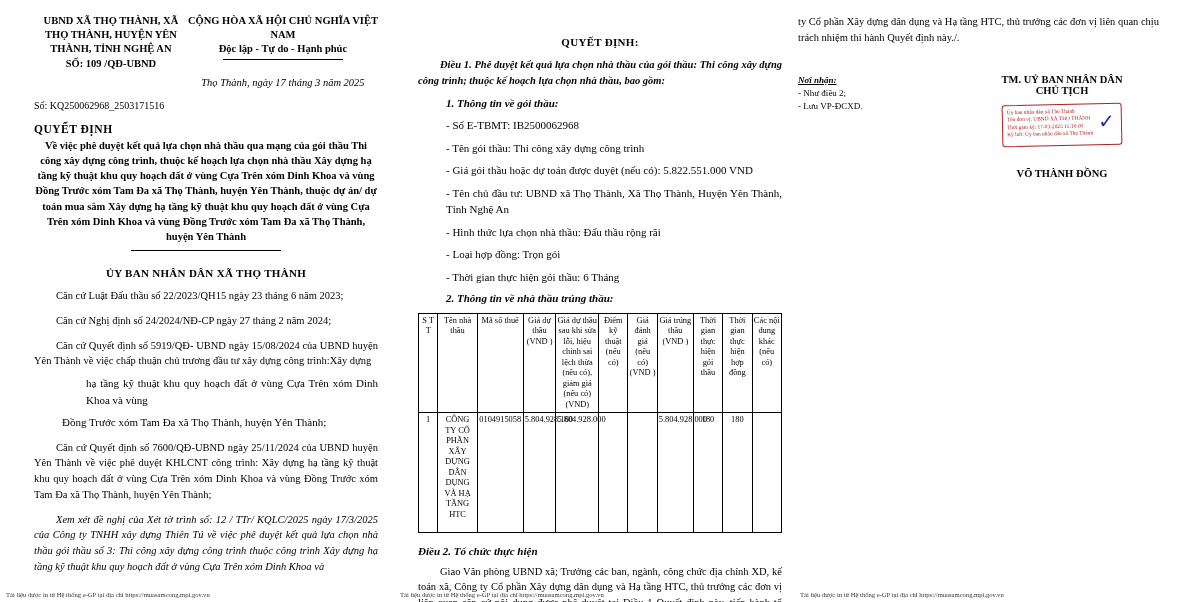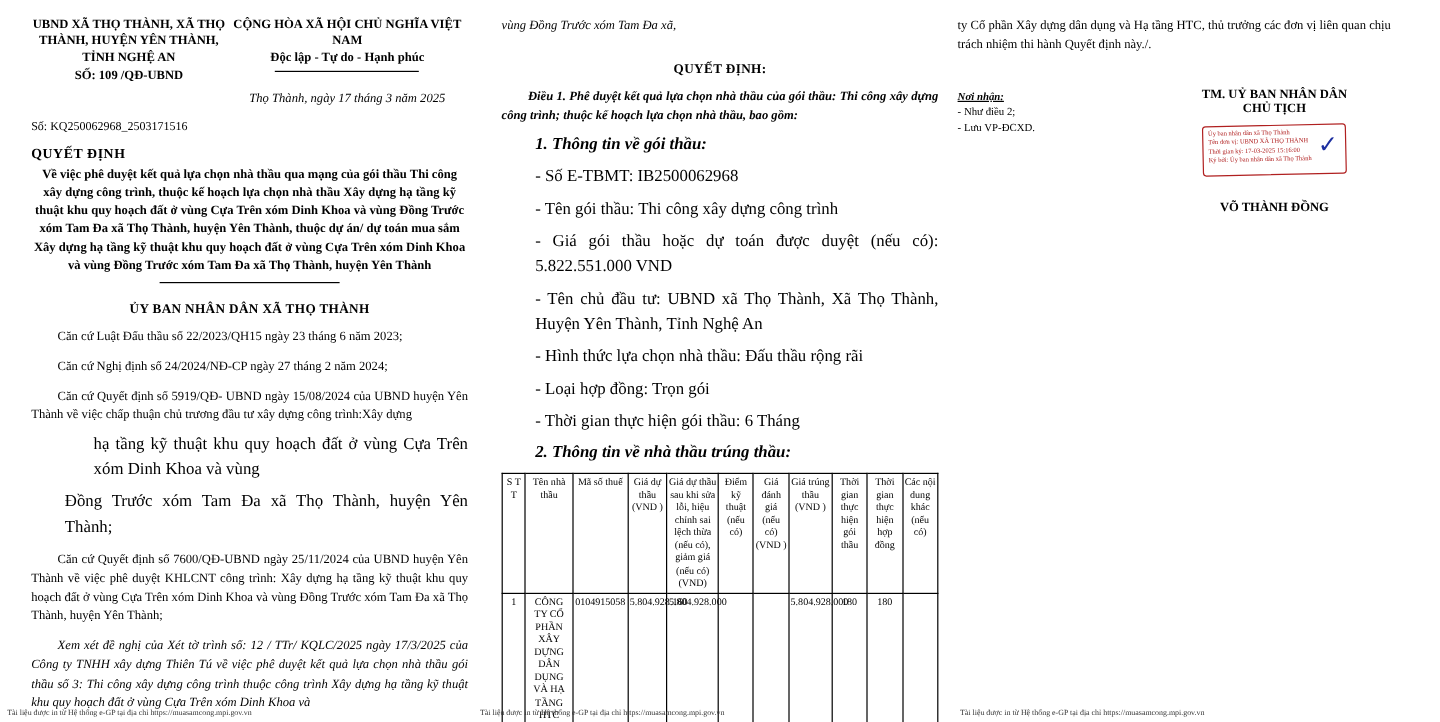--- a/index.html
+++ b/index.html
@@ -3,40 +3,40 @@
 <meta charset="utf-8">
 <style>
   html,body{margin:0;padding:0;}
   body{
     width:1200px;height:602px;background:#ffffff;
     font-family:"Liberation Serif", serif;
     color:#000;overflow:hidden;
   }
   .page{position:relative;width:1200px;height:602px;}
   .col{position:absolute;top:0;height:602px;box-sizing:border-box;}
-  .col1{left:12px;width:400px;padding:14px 22px 0 14px;}
+  .col1{left:0;width:400px;padding:14px 22px 0 34px;}
   .col2{left:400px;width:400px;padding:14px 18px 0 18px;}
   .col3{left:780px;width:400px;padding:14px 18px 0 18px;}
   .j{text-align:justify;}
   .b{font-weight:bold;}
   .i{font-style:italic;}
   .u{text-decoration:underline;}
   
   .hdr{display:flex;justify-content:space-between;align-items:flex-start;}
   .hdr-left{width:170px;text-align:center;font-size:10.5px;line-height:1.35;}
   .hdr-right{width:210px;text-align:center;font-size:10.5px;line-height:1.35;}
   .rule{height:1px;background:#000;margin:2px auto 0 auto;}
   .r2{width:120px;}
   .r3{width:150px;}
   .leftnum{font-size:10px;margin-top:10px;}
   .title-qd{font-size:11.5px;font-weight:bold;margin-top:12px;letter-spacing:.5px;}
   .subtitle{font-size:10.5px;font-weight:bold;text-align:center;line-height:1.45;margin-top:3px;}
   .uyban{font-size:11px;font-weight:bold;text-align:center;margin-top:16px;letter-spacing:.3px;}
   .para{font-size:10.5px;line-height:1.5;margin-top:9px;text-align:justify;text-indent:22px;}
-  .para-noind{font-size:14px;line-height:1.5;margin-top:6px;text-align:justify;}
+  .para-noind{font-size:11px;line-height:1.5;margin-top:6px;text-align:justify;}
   .ind1{padding-left:28px;}
   .ind2{padding-left:52px;}
   
   .qd-head{font-size:11px;font-weight:bold;text-align:center;margin-top:22px;letter-spacing:.3px;}
   .line{font-size:10.5px;line-height:1.5;}
   
   table.tbl{border-collapse:collapse;width:100%;margin-top:6px;table-layout:fixed;}
   table.tbl td,table.tbl th{border:1px solid #000;font-size:8.4px;line-height:1.25;padding:2px 1px;vertical-align:top;text-align:center;}
   table.tbl th{font-weight:normal;}
   .cw1{width:5%;}.cw2{width:11%;}.cw3{width:13%;}.cw4{width:9%;}
@@ -91,21 +91,20 @@
     <div class="para">Căn cứ Luật Đấu thầu số 22/2023/QH15 ngày 23 tháng 6 năm 2023;</div>
     <div class="para">Căn cứ Nghị định số 24/2024/NĐ-CP ngày 27 tháng 2 năm 2024;</div>
     <div class="para">Căn cứ Quyết định số 5919/QĐ- UBND ngày 15/08/2024 của UBND huyện Yên Thành về việc chấp thuận chủ trương đầu tư xây dựng công trình:Xây dựng</div>
     <div class="para-noind ind2">hạ tầng kỹ thuật khu quy hoạch đất ở vùng Cựa Trên xóm Dinh Khoa và vùng</div>
     <div class="para-noind ind1">Đồng Trước xóm Tam Đa xã Thọ Thành, huyện Yên Thành;</div>
     <div class="para">Căn cứ Quyết định số 7600/QĐ-UBND ngày 25/11/2024 của UBND huyện Yên Thành về việc phê duyệt KHLCNT công trình: Xây dựng hạ tầng kỹ thuật khu quy hoạch đất ở vùng Cựa Trên xóm Dinh Khoa và vùng Đồng Trước xóm Tam Đa xã Thọ Thành, huyện Yên Thành;</div>
     <div class="para i">Xem xét đề nghị của Xét tờ trình số: 12 / TTr/ KQLC/2025 ngày 17/3/2025 của Công ty TNHH xây dựng Thiên Tú về việc phê duyệt kết quả lựa chọn nhà thầu gói thầu số 3: Thi công xây dựng công trình thuộc công trình Xây dựng hạ tầng kỹ thuật khu quy hoạch đất ở vùng Cựa Trên xóm Dinh Khoa và</div>
   </div>
 
   <div class="col col2">
-    <div class="line i">vùng Đồng Trước xóm Tam Đa xã,</div>
 
     <div class="qd-head">QUYẾT ĐỊNH:</div>
 
     <div class="para j" style="text-indent:22px;">
       <span class="b i">Điều 1. Phê duyệt kết quả lựa chọn nhà thầu của gói thầu: Thi công xây dựng công trình; thuộc kế hoạch lựa chọn nhà thầu, bao gồm:</span>
     </div>
 
     <div class="para-noind b i ind1" style="margin-top:6px;">1. Thông tin về gói thầu:</div>
     <div class="para-noind ind1">- Số E-TBMT: IB2500062968</div>
     <div class="para-noind ind1">- Tên gói thầu: Thi công xây dựng công trình</div>

